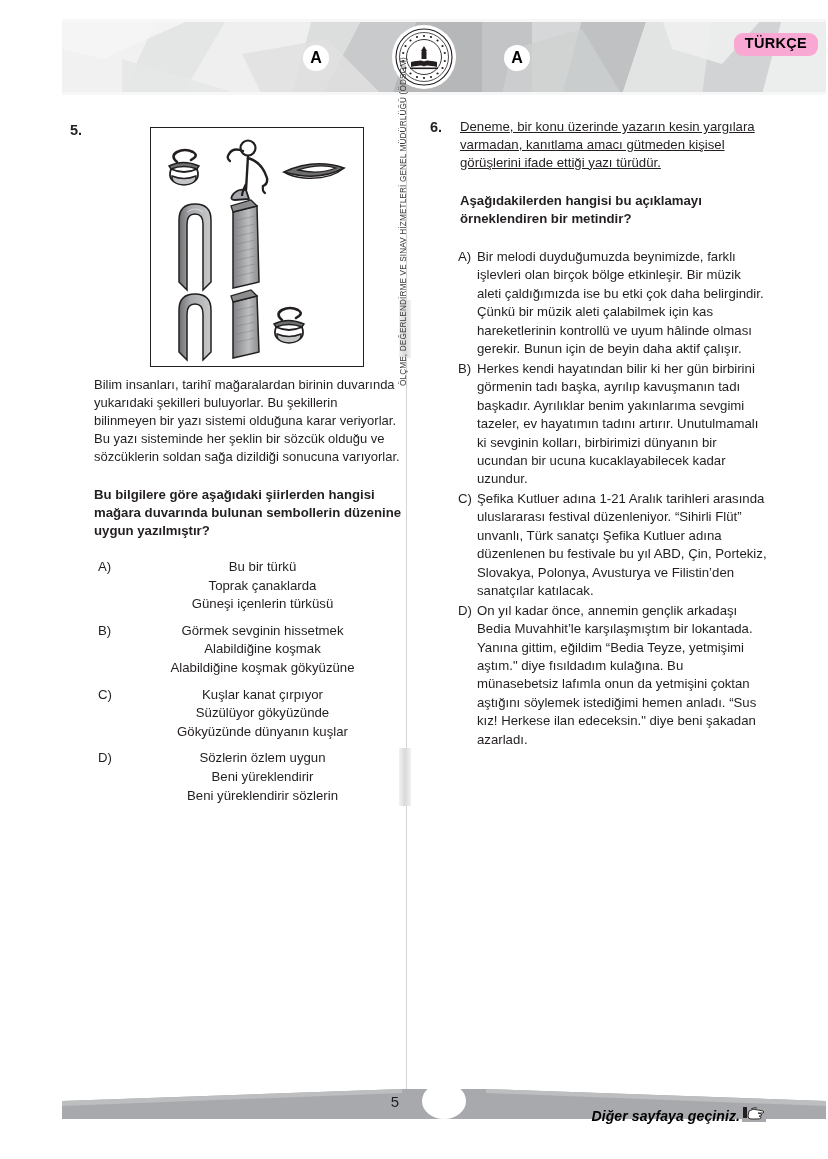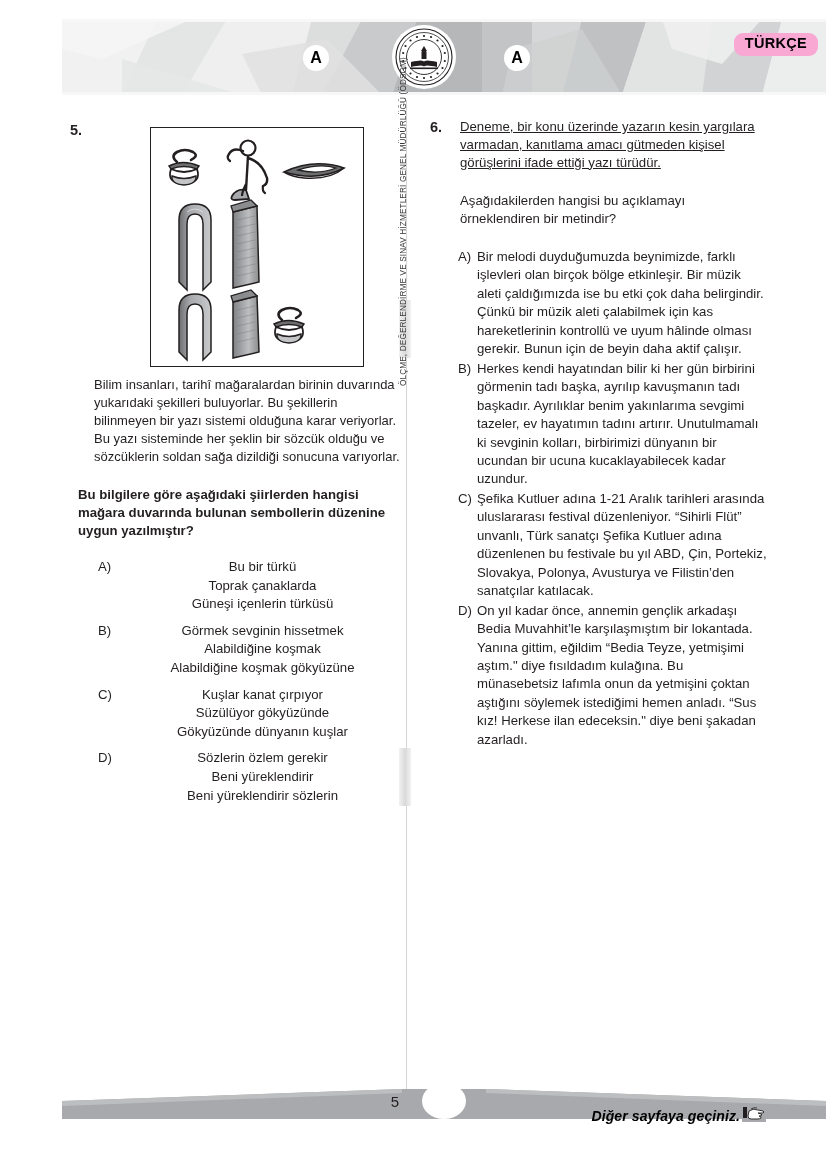--- a/index.html
+++ b/index.html
@@ -143,21 +143,21 @@
   .q5-para {
     position: absolute;
     left: 24px;
     top: 258px;
     width: 308px;
     font-size: 13px;
     line-height: 17.9px;
   }
   .q5-ask {
     position: absolute;
-    left: 8px;
+    left: 24px;
     top: 368px;
     width: 310px;
     font-size: 13.2px;
     line-height: 18.2px;
     font-weight: bold;
   }
 
   .opts5 {
     position: absolute;
     left: 28px;
@@ -183,21 +183,21 @@
     line-height: 17.9px;
     text-decoration: underline;
   }
   .q6-ask {
     position: absolute;
     left: 30px;
     top: 74px;
     width: 305px;
     font-size: 13.2px;
     line-height: 18.2px;
-    font-weight: normal;
+    font-weight: bold;
   }
   .opts6 {
     position: absolute;
     left: 28px;
     top: 130px;
     width: 310px;
   }
   .opt6 {
     display: flex;
     font-size: 13.2px;
@@ -432,21 +432,21 @@
         <span class="lbl">C)</span>
         <span class="lines">
           <span>Kuşlar kanat çırpıyor</span><br>
           <span>Süzülüyor gökyüzünde</span><br>
           <span>Gökyüzünde dünyanın kuşlar</span>
         </span>
       </div>
       <div class="opt5">
         <span class="lbl">D)</span>
         <span class="lines">
-          <span>Sözlerin özlem gerekir</span><br>
+          <span>Sözlerin özlem uygun</span><br>
           <span>Beni yüreklendirir</span><br>
           <span>Beni yüreklendirir sözlerin</span>
         </span>
       </div>
     </div>
   </div>
 
   <div class="col col-right">
     <div class="qnum" style="left:0; top:1px;">6.</div>
 

